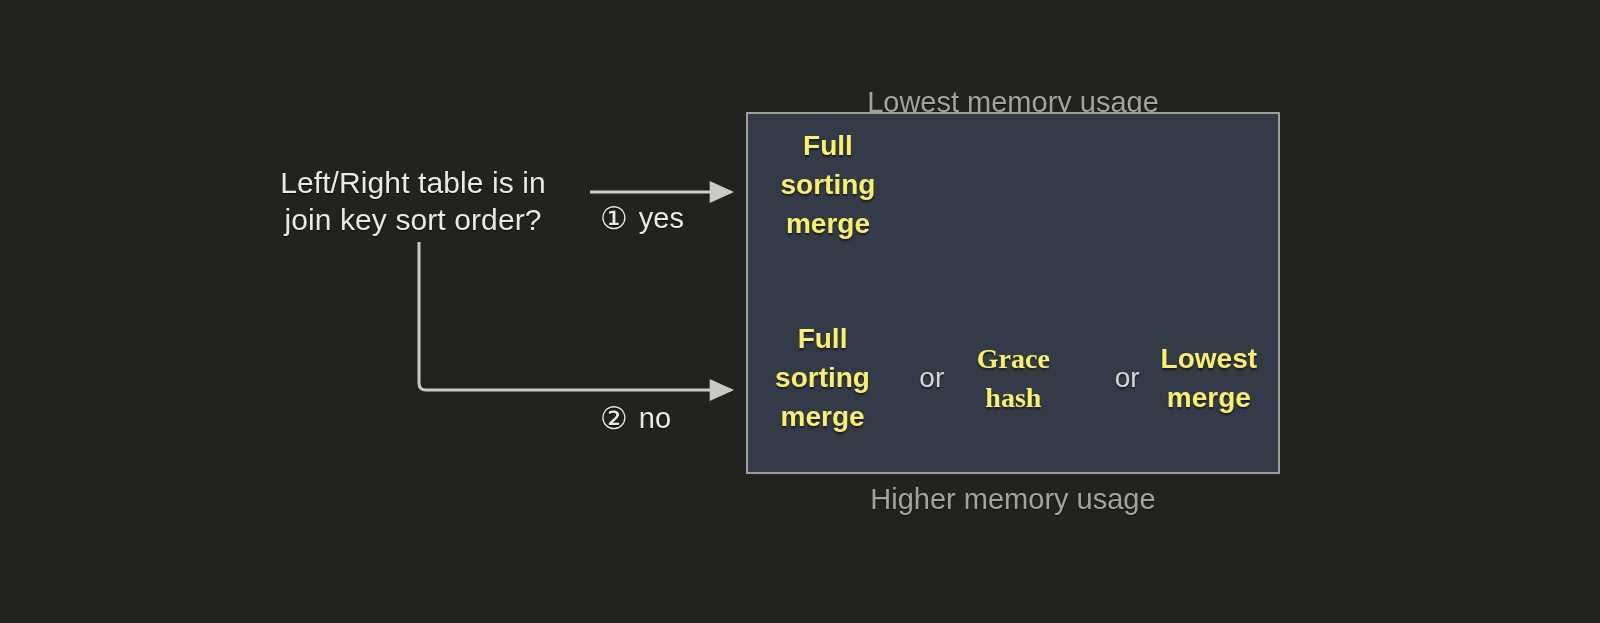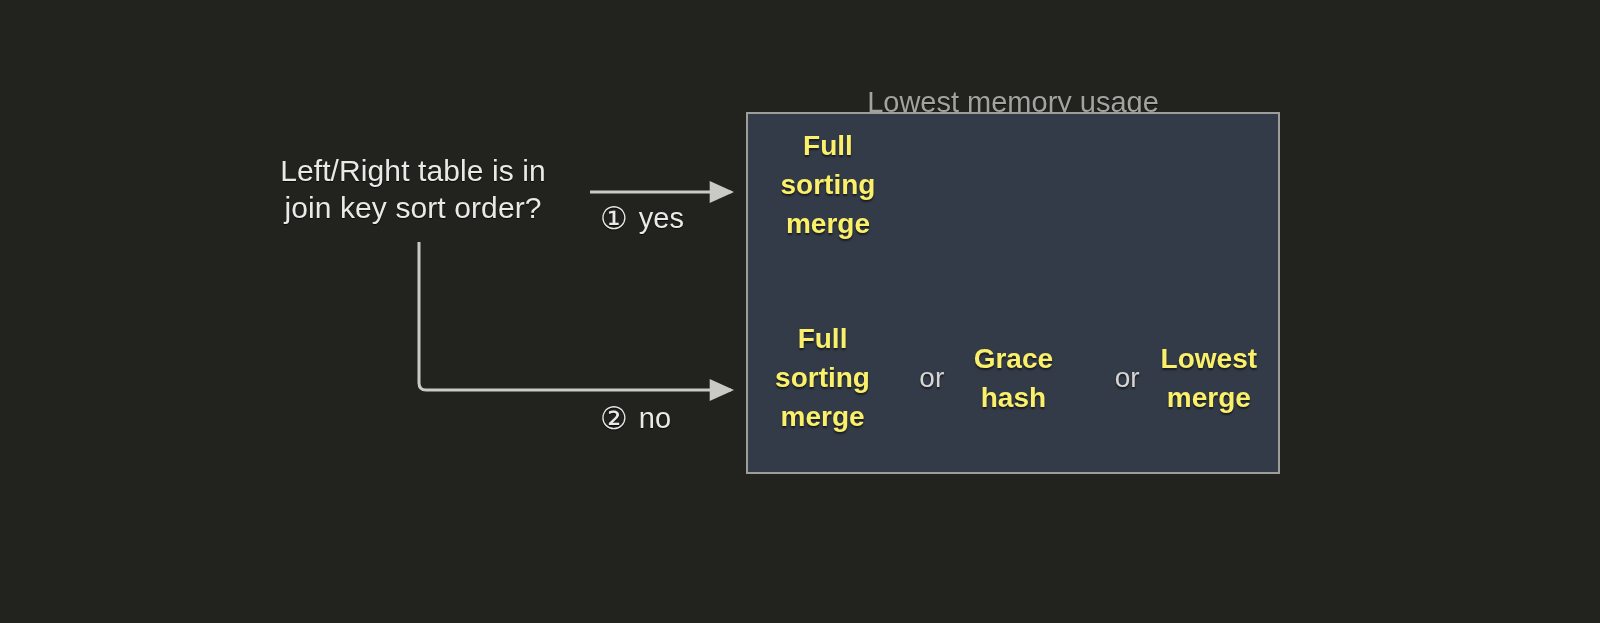--- a/index.html
+++ b/index.html
@@ -19,21 +19,21 @@
     position: relative;
     width: 1600px;
     height: 623px;
     background: #22231f;
   }
 
   
   .question {
     position: absolute;
     left: 243px;
-    top: 152px;
+    top: 164px;
     width: 340px;
     text-align: center;
     color: #e9e9e6;
     font-size: 30px;
     line-height: 37px;
     letter-spacing: 0.1px;
     text-shadow: 0 1px 1px rgba(0,0,0,0.75);
     white-space: pre-line;
   }
 
@@ -115,21 +115,21 @@
   .option {
     color: #faf069;
     font-weight: bold;
     font-size: 28px;
     line-height: 39px;
     text-align: center;
     white-space: pre-line;
     text-shadow: 0 2px 2px rgba(0,0,0,0.55);
   }
   .option.w-narrow { width: 140px; }
-  .option.w-grace  { width: 150px; }
+  .option.w-grace  { width: 150px; font-family: Liberation Serif, serif; }
   .option.w-partial{ width: 150px; }
 
   .or-sep {
     color: #d6d6d4;
     font-size: 28px;
     line-height: 1;
     width: 62px;
     text-align: right;
     text-shadow: 0 2px 2px rgba(0,0,0,0.55);
   }
@@ -181,14 +181,15 @@
       <div class="or-sep">or</div>
       <div class="option w-grace">Grace
 hash</div>
       <div class="or-sep">or</div>
       <div class="option w-partial">Lowest
 merge</div>
     </div>
 
   </div>
 
+  <div class="memory-caption" id="caption-bottom">Higher memory usage</div>
 
 </div>
 
 </body></html>

